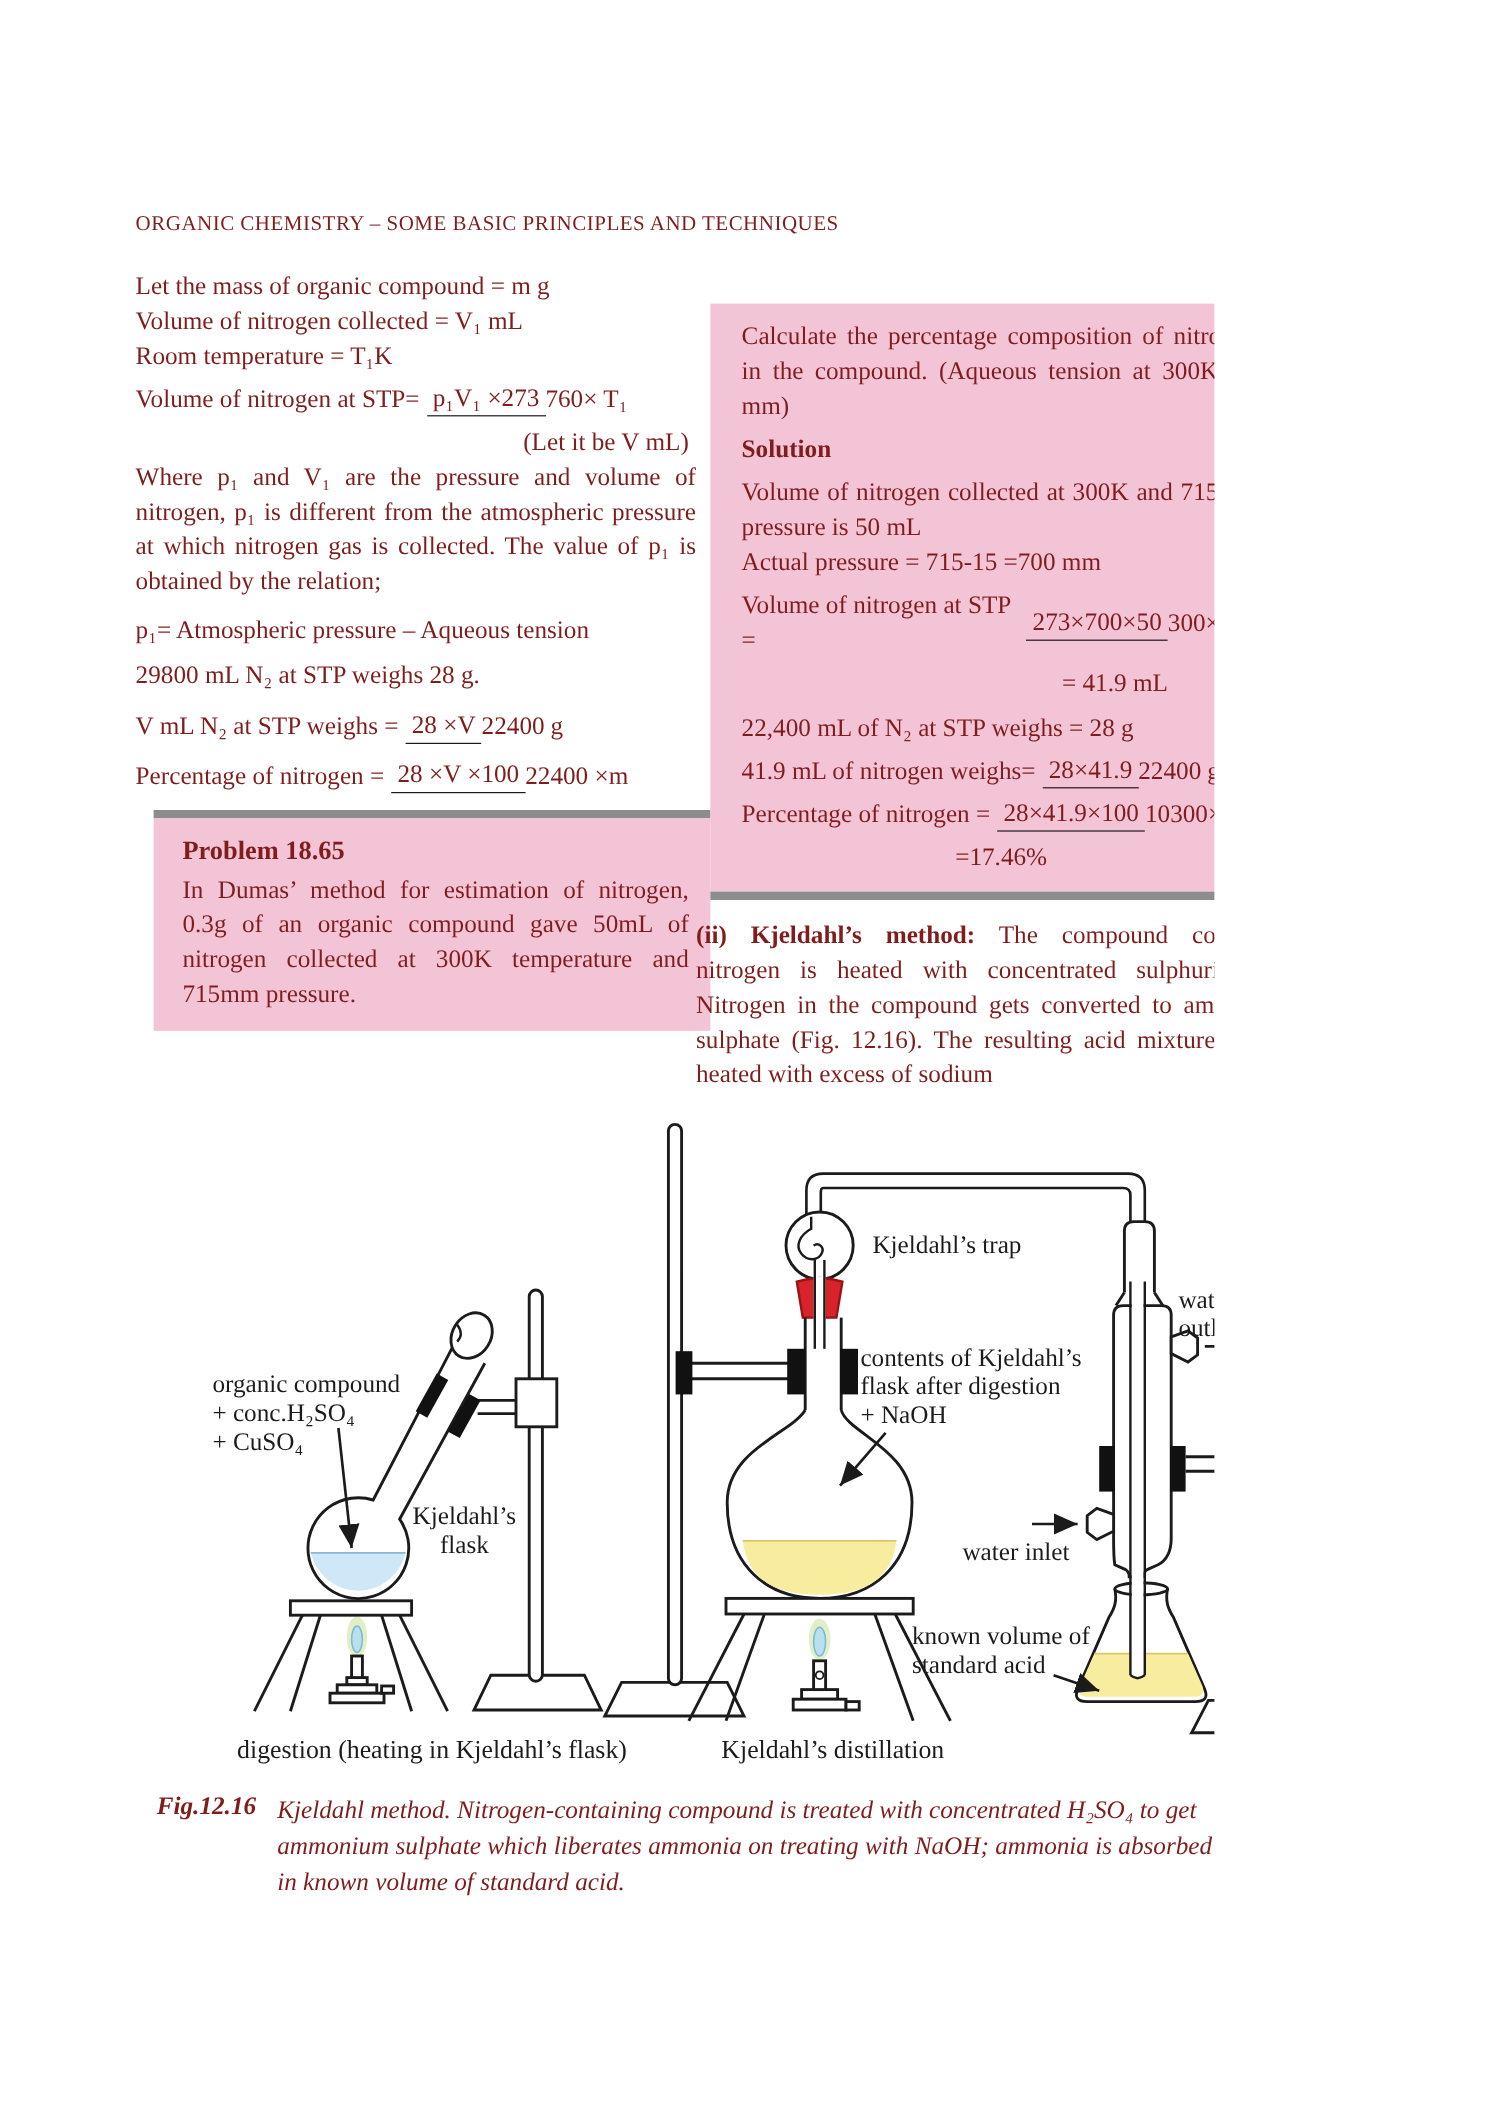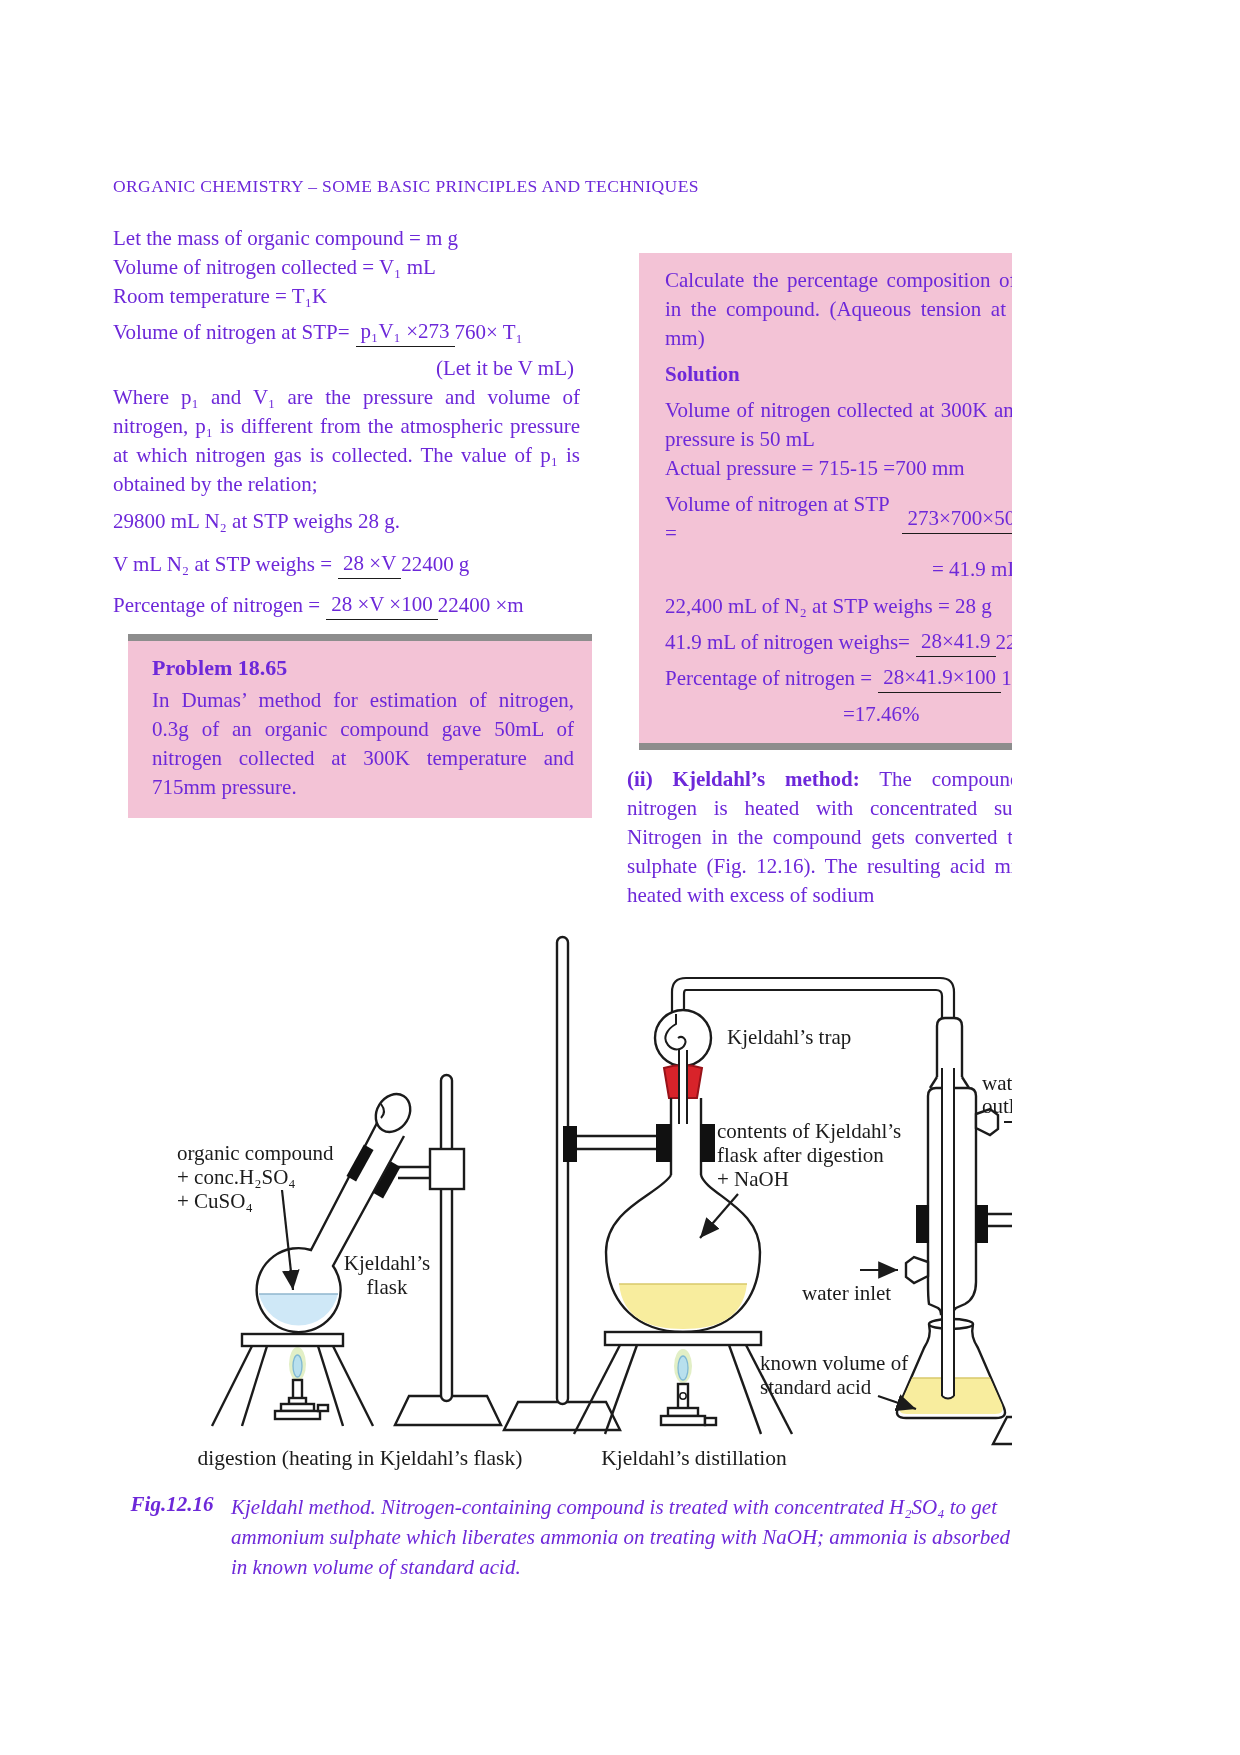--- a/index.html
+++ b/index.html
@@ -1,22 +1,22 @@
 <!DOCTYPE html>
 <html><head>
 <meta charset="utf-8">
 <style>
   html,body { margin:0; padding:0; background:#ffffff; }
   .page { width:1012px; height:1755px; position:relative; background:#ffffff;
-          font-family:"Liberation Serif", serif; color:#6d28d9; overflow:hidden; }
+          font-family:"Liberation Serif", serif; color:#7f1d1d; overflow:hidden; }
   .header { position:absolute; top:176px; left:113px; width:1017px;
             display:flex; justify-content:space-between;
             font-size:17.5px; letter-spacing:0.4px; }
   .content { position:absolute; top:224px; left:113px; width:1016px; }
-  .columns { display:flex; gap:47px; height:744px; }
+  .columns { display:flex; height:744px; }
   .col-left  { width:467px; font-size:21px; line-height:29px; }
   .col-right { width:502px; font-size:21px; line-height:29px; }
   .jt { text-align:justify; }
   .formula { display:flex; align-items:center; margin:7px 0; }
   .frac { display:inline-flex; text-align:center; margin-left:6px; line-height:27px; }
   .frac .num { border-bottom:1.7px solid #1b1b1b; padding:0 5px 1px; }
   .frac .den { padding-top:1px; }
   .suffix { margin-left:5px; align-self:flex-end; }
   .right-line { text-align:right; padding-right:6px; }
   .pinkbox { background:#f3c3d6; }
@@ -58,20 +58,21 @@
         <div>Room temperature = T₁K</div>
         <div class="formula">
           <span>Volume of nitrogen at STP=</span>
           <span class="frac">
             <span class="num">p₁V₁ ×273</span>
             <span class="den">760× T₁</span>
           </span>
         </div>
         <div class="right-line">(Let it be V mL)</div>
         <div class="jt">Where p₁ and V₁ are the pressure and volume of nitrogen, p₁ is different from the atmospheric pressure at which nitrogen gas is collected.  The value of p₁ is obtained by the relation;</div>
+        <div style="margin-top:12px;">p₁= Atmospheric pressure – Aqueous tension</div>
         <div style="margin-top:8px;">29800 mL N₂ at STP weighs 28 g.</div>
         <div class="formula" style="margin-top:14px;">
           <span>V mL N₂ at STP weighs =</span>
           <span class="frac">
             <span class="num">28 ×V</span>
             <span class="den">22400</span>
           </span>
           <span class="suffix">g</span>
         </div>
         <div class="formula" style="margin-top:12px;">

